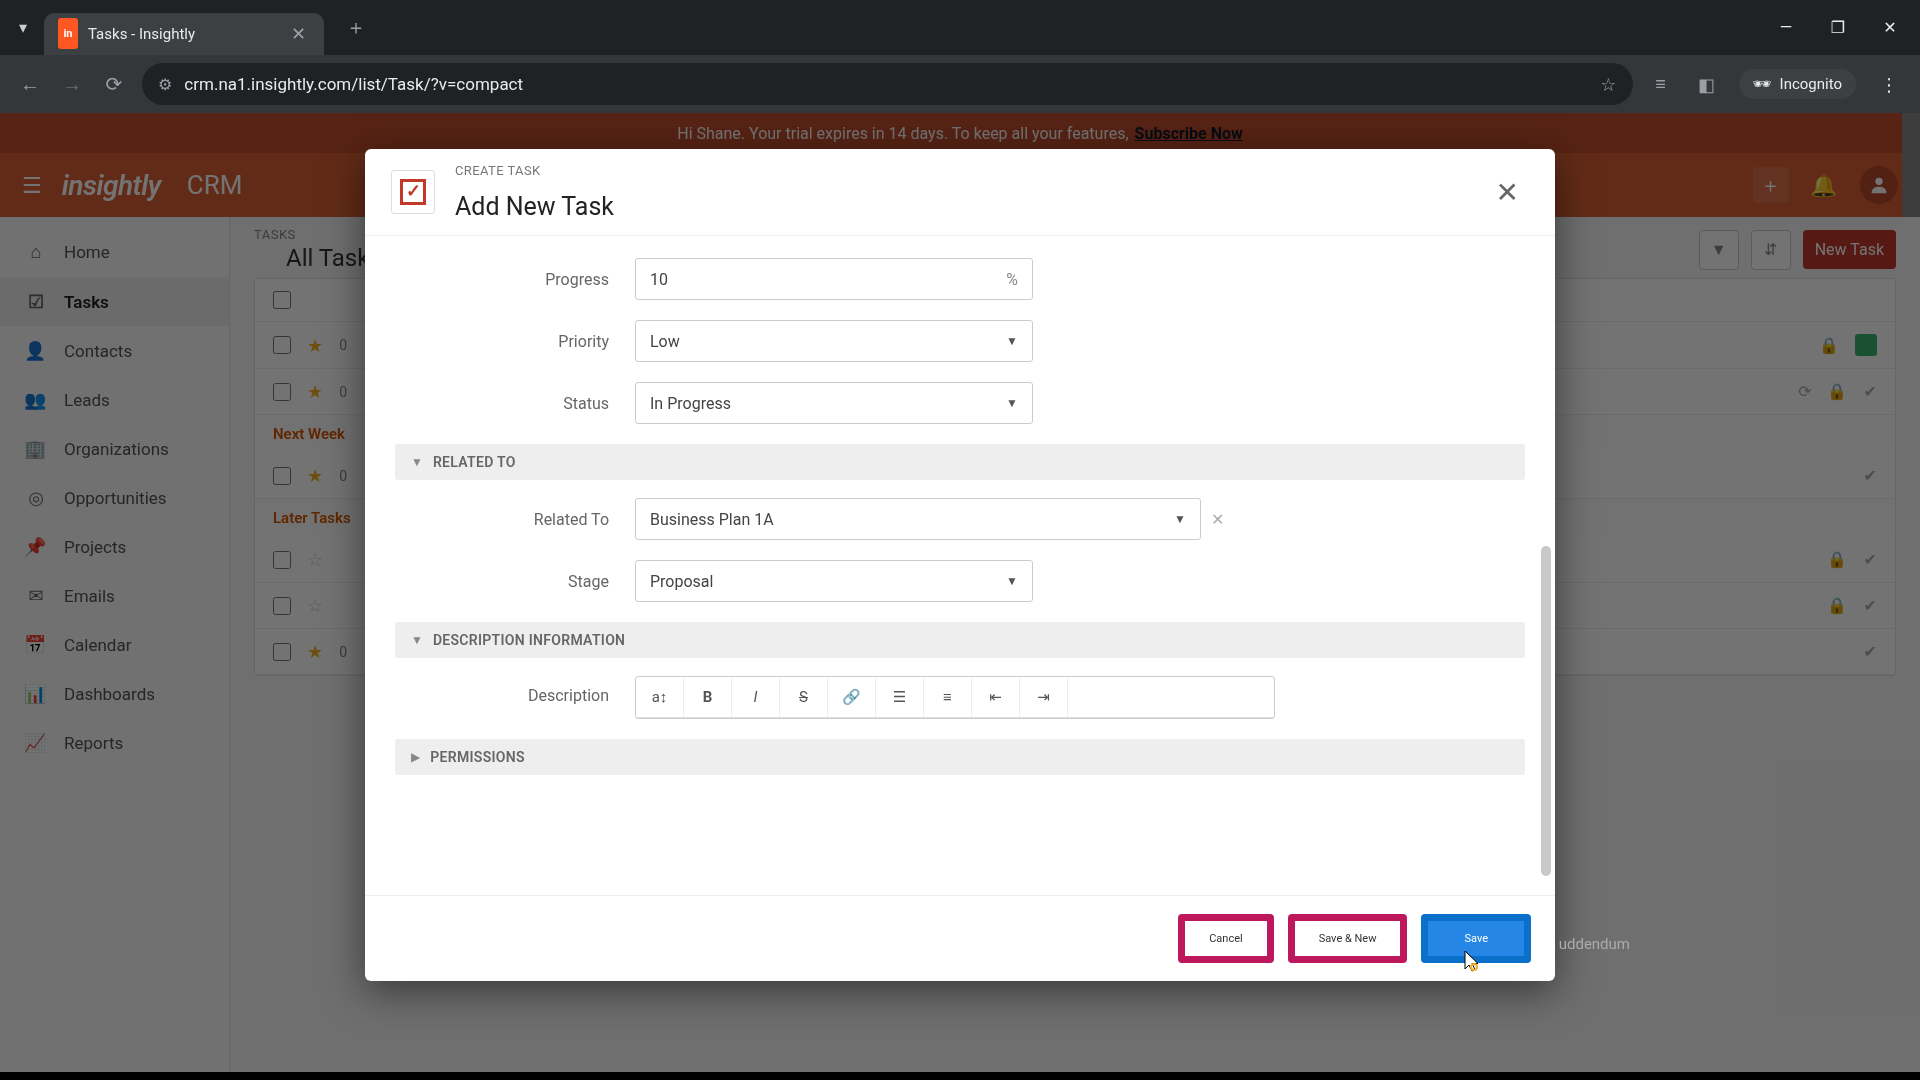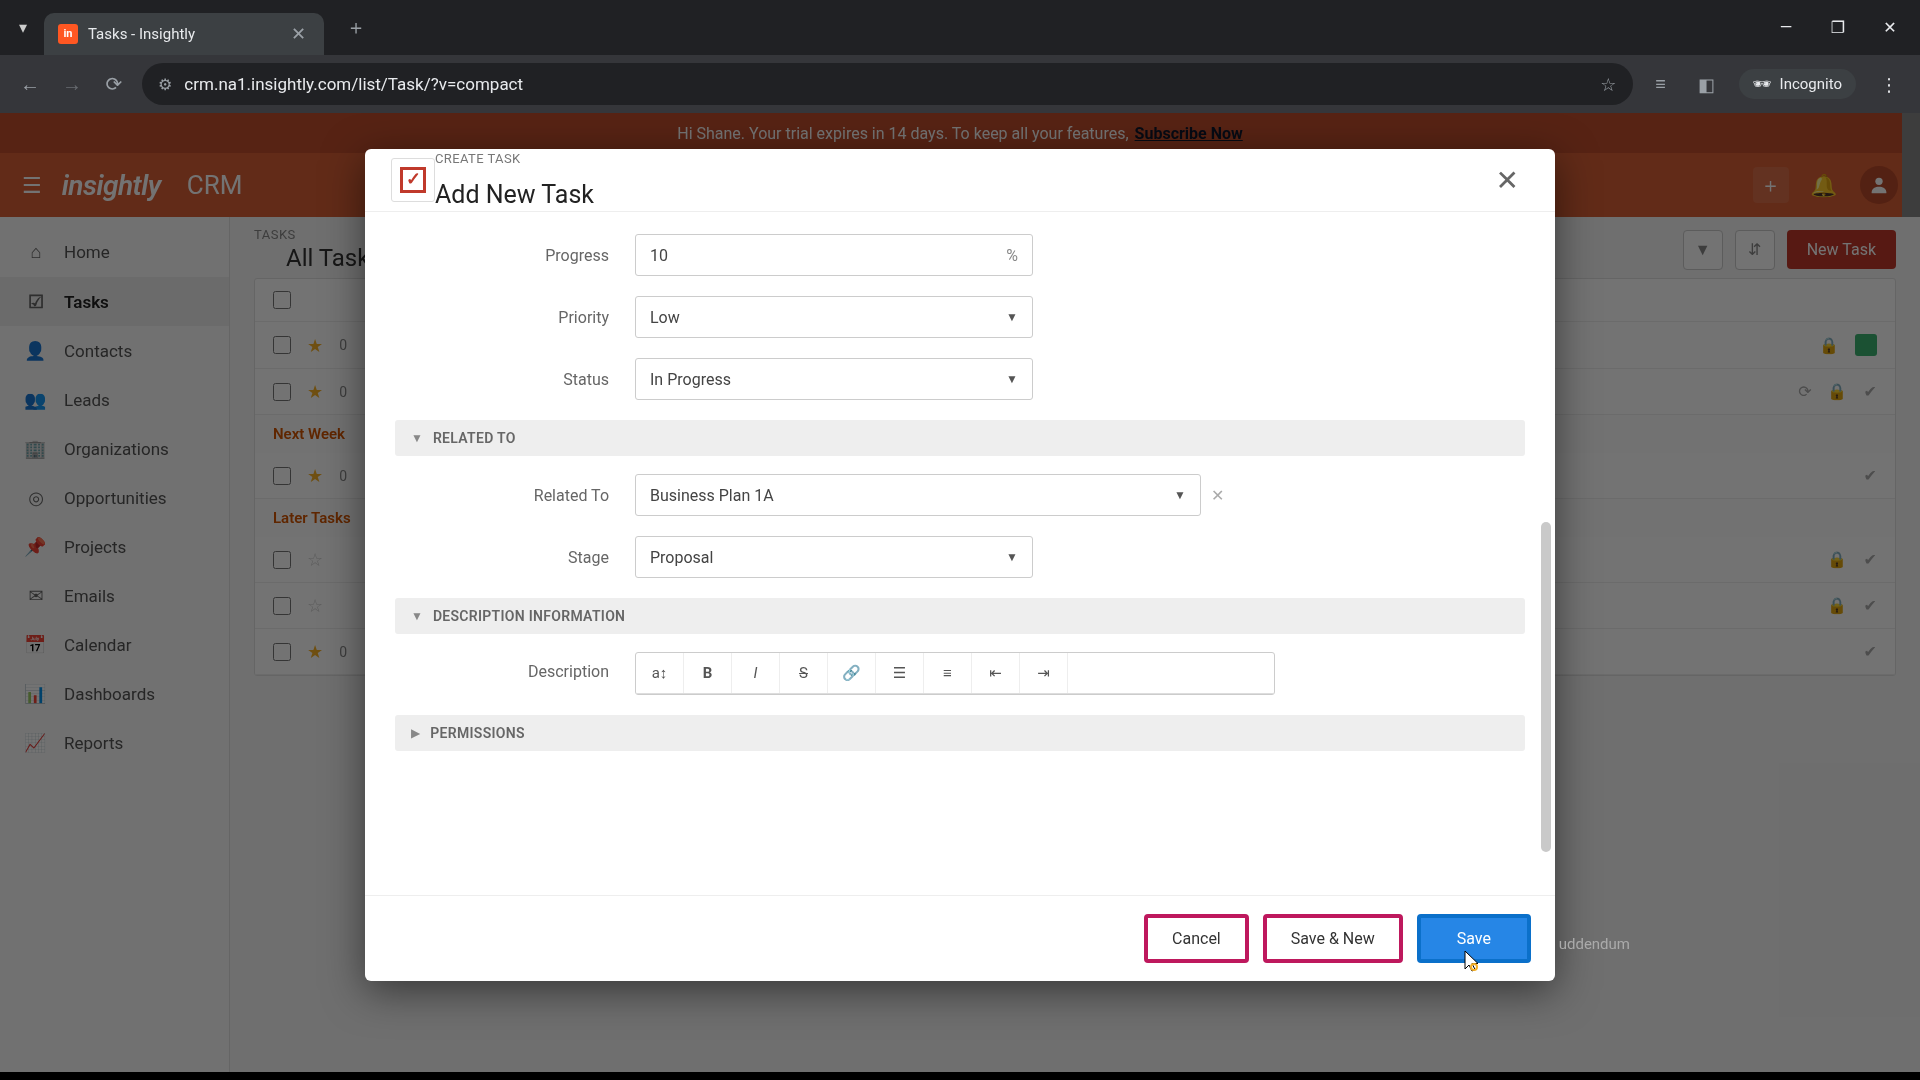--- a/index.html
+++ b/index.html
@@ -2,21 +2,21 @@
 <html><head>
   <meta charset="utf-8">
   <style>
     * { margin:0; padding:0; box-sizing:border-box; font-family:-apple-system,BlinkMacSystemFont,"Segoe UI",Roboto,Arial,sans-serif; }
     body { width:1920px; height:1080px; overflow:hidden; background:#333; transform-origin:top left; }
 
     
     .browser-chrome { background:#202124; height:55px; display:flex; align-items:center; padding:0 10px; }
     .tab-dropdown-icon { width:26px; height:26px; color:#ccc; display:flex; align-items:center; justify-content:center; cursor:pointer; }
     .browser-tab { background:#3c4043; border-radius:10px 10px 0 0; height:42px; margin-left:8px; display:flex; align-items:center; padding:0 14px; min-width:280px; position:relative; top:6px;}
-    .tab-favicon { width:20px; height:20px; background:#ff5722; border-radius:3px; display:flex; align-items:center; justify-content:center; color:#fff; font-size:11px; font-weight:bold; margin-right:10px; }
+    .tab-favicon { width:20px; height:31px; background:#ff5722; border-radius:3px; display:flex; align-items:center; justify-content:center; color:#fff; font-size:11px; font-weight:bold; margin-right:10px; }
     .tab-title { color:#e8eaed; font-size:15px; flex:1; }
     .tab-close { color:#9aa0a6; font-size:18px; padding:0 4px; cursor:pointer; }
     .new-tab-btn { color:#9aa0a6; font-size:20px; margin-left:16px; cursor:pointer; width:32px; height:32px; display:flex; align-items:center; justify-content:center; border-radius:50%; }
     .window-controls { margin-left:auto; display:flex; gap:28px; color:#e8eaed; font-size:16px; padding-right:8px; }
     .window-controls span { cursor:pointer; width:24px; text-align:center; }
 
     .addr-bar { background:#35363a; height:58px; display:flex; align-items:center; padding:0 16px; gap:14px; }
     .nav-icon { color:#9aa0a6; font-size:20px; cursor:pointer; width:28px; text-align:center; }
     .nav-icon.disabled { opacity:.5; }
     .url-field { flex:1; background:#202124; border-radius:24px; height:42px; display:flex; align-items:center; padding:0 16px; gap:12px; }
@@ -48,37 +48,37 @@
     .side-item { display:flex; align-items:center; gap:16px; padding:14px 24px; color:#555; font-size:17px; cursor:pointer; }
     .side-item.active { background:#eee; font-weight:600; color:#222; }
     .side-icon { width:24px; text-align:center; font-size:18px; color:#666; }
 
     .main-area { flex:1; background:#f5f5f5; padding:10px 24px; position:relative; overflow:hidden; }
     .main-head { display:flex; align-items:center; margin-bottom:6px; }
     .breadcrumb-small { font-size:13px; color:#888; letter-spacing:.5px; }
     .page-title { font-size:24px; color:#333; margin-top:2px;margin-left:32px; }
     .main-head-right { margin-left:auto; display:flex; gap:12px; align-items:center; }
     .tool-btn { width:40px; height:40px; border:1px solid #ccc; background:#fff; border-radius:4px; color:#888; display:flex; align-items:center; justify-content:center; font-size:16px; }
-    .new-task-btn { background:#c0392b; color:#fff; border:none; border-radius:4px; padding:10px 20px; font-size:16px; cursor:pointer; }
+    .new-task-btn { background:#c0392b; color:#fff; border:none; border-radius:4px; padding:10px 12px; font-size:16px; cursor:pointer; }
 
     .task-list { background:#fff; border:1px solid #e0e0e0; border-radius:3px; }
     .task-row { display:flex; align-items:center; padding:12px 18px; border-bottom:1px solid #eee; gap:16px; color:#666; font-size:14px; }
     .task-row input[type=checkbox] { width:18px; height:18px; }
     .row-star { color:#f5b027; font-size:18px; }
     .row-star.empty { color:#ccc; }
     .row-date-frag { color:#888; }
     .row-spacer { flex:1; }
     .row-icon { color:#aaa; font-size:16px; }
     .row-square { width:22px; height:22px; background:#3cb371; border-radius:3px; }
     .group-header { padding:10px 18px; color:#d35400; font-weight:600; font-size:15px; background:#fdfdfd; }
 
     
     .overlay { position:absolute; inset:0; background:rgba(0,0,0,.55); display:flex; justify-content:center; padding-top:36px; }
     .modal { width:1190px; background:#fff; border-radius:6px; box-shadow:0 10px 40px rgba(0,0,0,.5); display:flex; flex-direction:column; height:832px; position:relative; }
-    .modal-header { display:flex; align-items:center; padding:2px 26px; border-bottom:1px solid #eee; }
+    .modal-header { display:flex; align-items:center; padding:14px 26px; border-bottom:1px solid #eee; gap:20px; }
     .modal-icon { width:44px; height:44px; border:1px solid #ddd; border-radius:3px; display:flex; align-items:center; justify-content:center; }
     .modal-icon-inner { width:26px; height:26px; border:3px solid #c0392b; position:relative; }
     .modal-icon-inner::after { content:'✓'; color:#c0392b; position:absolute; top:-2px; left:3px; font-size:18px; font-weight:bold; }
     .modal-titles .eyebrow { font-size:13px; color:#777; letter-spacing:.4px; }
     .modal-titles .title { font-size:25px; color:#222; margin-top:14px; }
     .modal-close { margin-left:auto; font-size:28px; color:#666; cursor:pointer; padding:4px 10px; }
 
     .modal-body { flex:1; overflow:auto; padding:22px 30px 30px; position:relative; }
     .form-row { display:flex; align-items:center; margin-bottom:20px; }
     .form-label { width:240px; text-align:right; padding-right:26px; color:#666; font-size:16px; }
@@ -91,21 +91,21 @@
     .section-bar { background:#eee; border-radius:3px; padding:10px 16px; margin:8px 0 18px; display:flex; align-items:center; gap:10px; cursor:pointer; }
     .section-toggle { color:#888; font-size:12px; }
     .section-title { color:#666; font-size:14px; font-weight:600; letter-spacing:.3px; }
 
     .editor { width:640px; border:1px solid #ccc; border-radius:3px; }
     .editor-toolbar { display:flex; border-bottom:1px solid #ddd; }
     .ed-btn { width:48px; height:40px; display:flex; align-items:center; justify-content:center; color:#555; font-size:15px; cursor:pointer; border-right:1px solid #eee; }
     .editor-body { padding:14px 16px 30px; font-size:16px; color:#333; min-height:80px; }
 
     .modal-footer { border-top:1px solid #eee; padding:18px 24px; display:flex; justify-content:flex-end; gap:14px; align-items:center; }
-    .footer-btn { border:4px solid #be185d; background:#fff; color:#333; border-radius:4px; padding:11px 24px; font-size:16px; cursor:pointer; }
+    .footer-btn { border:7px solid #be185d; background:#fff; color:#333; border-radius:4px; padding:11px 24px; font-size:11px; cursor:pointer; }
     .footer-btn.primary { background:#2686e6; border-color:#0b70ca; color:#fff; padding:11px 36px; }
 
     .ghost-text { position:absolute; right:-75px; bottom:28px; color:#aaa; font-size:15px; }
 
     .body-scrollbar { position:absolute; right:4px; top:310px; width:10px; height:330px; background:#c9c9c9; border-radius:5px; }
 
     .cursor { position:absolute; width:24px; height:24px; pointer-events:none; z-index:9999; }
 
     .page-scrollbar { position:absolute; top:0; right:0; width:18px; height:100%; background:#2b2b2b; }
     .page-scrollbar .thumb { background:#888; width:100%; height:100%; border-radius:0; }

